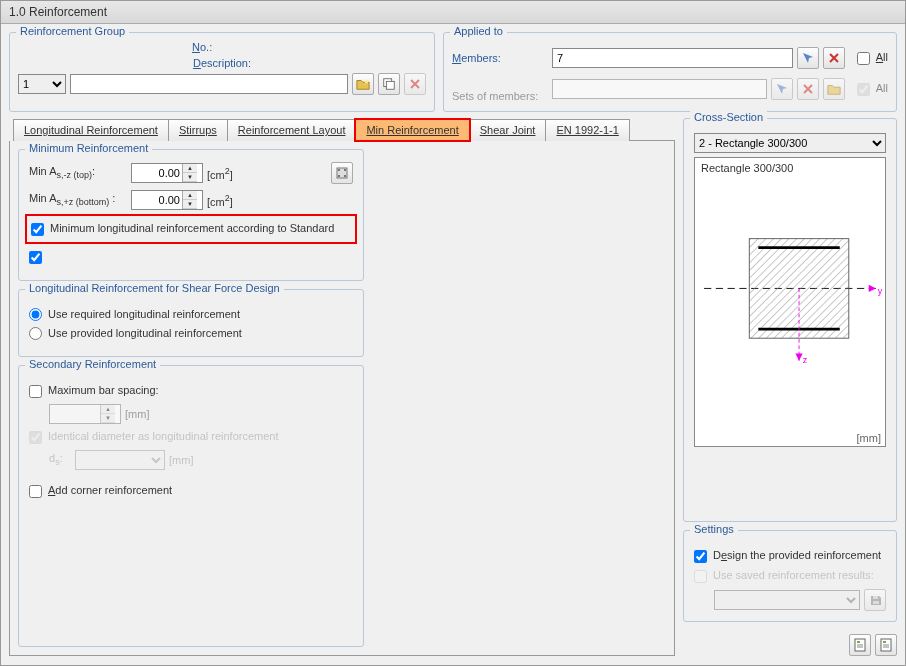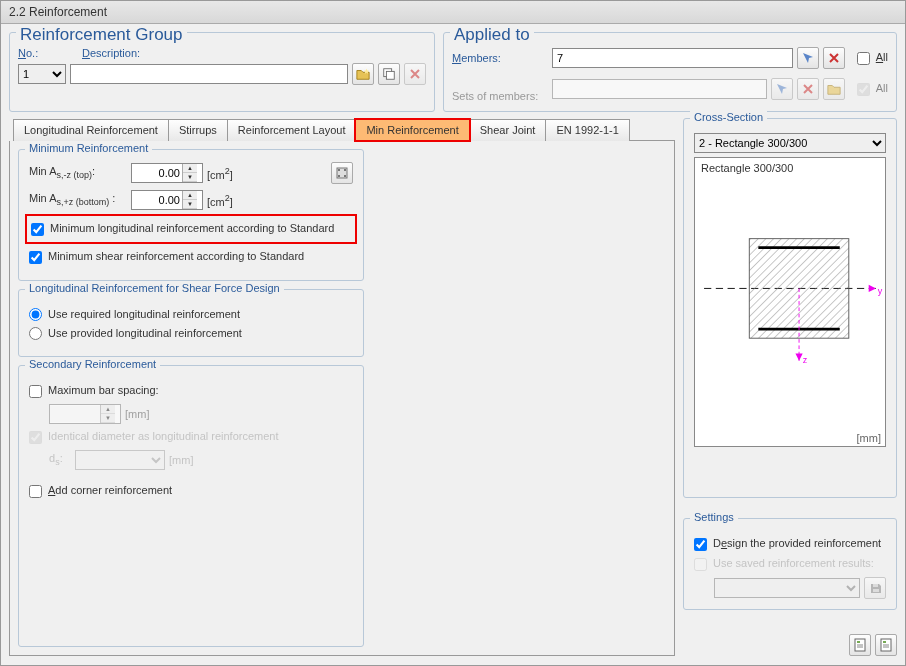--- a/index.html
+++ b/index.html
@@ -13,41 +13,41 @@
     overflow: hidden;
   }
   .window { border: 1px solid #999; width: 906px; height: 666px; background: #f0f0f0; }
   .titlebar { background: linear-gradient(#e8e8e8,#d8d8d8); padding: 4px 8px; border-bottom: 1px solid #aaa; font-size: 12px; }
   .content { padding: 8px; display: flex; flex-direction: column; height: calc(100% - 24px); }
   .toprow { display: flex; gap: 8px; margin-bottom: 6px; }
   .group {
     border: 1px solid #b8c8d8; border-radius: 3px; padding: 8px; background: #f0f0f0;
     position: relative;
   }
-  .group-title { color: #2a5a9a; position: absolute; top: -8px; left: 6px; background: #f0f0f0; padding: 0 4px; font-size: 17px; }
+  .group-title { color: #2a5a9a; position: absolute; top: -8px; left: 6px; background: #f0f0f0; padding: 0 4px; font-size: 11px; }
   .reinf-group { flex: 0 0 426px; height: 80px; }
   .applied-to { flex: 1; height: 80px; }
   .lbl { color: #2a5a9a; }
   .lbl.dis { color: #999; margin-top: 15px; }
   .input-text { border: 1px solid #888; background: #fff; height: 20px; padding: 2px 4px; font-size: 11px; }
   .select { border: 1px solid #888; background: #efefef; height: 20px; font-size: 11px; }
   .btn-icon {
     width: 22px; height: 22px; border: 1px solid #aaa; border-radius: 2px;
     background: linear-gradient(#fdfdfd,#e4e4e4); display: inline-flex;
     align-items: center; justify-content: center; cursor: pointer; font-size: 11px;
   }
   .row { display: flex; align-items: center; gap: 4px; }
   .mainrow { display: flex; gap: 8px; flex: 1; }
   .leftcol { flex: 0 0 666px; display: flex; flex-direction: column; }
-  .rightcol { flex: 1; display: flex; flex-direction: column; gap: 20px; }
+  .rightcol { flex: 1; display: flex; flex-direction: column; gap: 8px; }
   .tabs { display: flex; border-bottom: 1px solid #999; margin-left: 4px; }
   .tab {
     padding: 4px 10px; border: 1px solid #999; border-bottom: none;
     background: linear-gradient(#fefefe,#e8e8e8); margin-right: -1px; cursor: pointer;
-    position: relative; top: 1px;
+    position: relative; top: 1px; text-decoration: underline;
   }
   .tab.active { background: #fdba74; border-bottom: 1px solid #f0f0f0; }
   .hl-red { outline: 2px solid #e00; outline-offset: -1px; z-index: 2; }
   .tab-body { border: 1px solid #999; border-top: none; flex: 1; padding: 8px; background: #f0f0f0; display: flex; gap: 6px; }
   .panel-narrow { width: 346px; display: flex; flex-direction: column; gap: 8px; }
   .fieldset {
     border: 1px solid #b8c8d8; border-radius: 3px; padding: 12px 10px 10px 10px;
     background: #f0f0f0; position: relative;
   }
   .fieldset > .legend {
@@ -72,28 +72,28 @@
   .footer-btns { display: flex; justify-content: flex-end; gap: 4px; margin-top: 4px; }
   .disabled-text { color: #a0a0a0; }
   .dim { opacity: .55; }
   .underline-accesskey { text-decoration: underline; }
   .hl-red-box { border: 2px solid #e00; padding: 6px 4px; margin: 4px -4px; }
 </style>
 </head>
 <body>
 <div class="window">
   <div class="titlebar">
-    <span>2.2 Reinforcement</span>
+    <span>1.0 Reinforcement</span>
   </div>
   <div class="content">
 
     <div class="toprow">
       <div class="group reinf-group">
         <span class="group-title">Reinforcement Group</span>
-        <div class="row" style="margin-top:6px;">
+        <div class="row" style="flex-direction:column;">
           <span class="lbl" style="width:60px;"><span class="underline-accesskey">N</span><span>o.:</span></span>
           <span class="lbl"><span class="underline-accesskey">D</span><span>escription:</span></span>
         </div>
         <div class="row" style="margin-top:4px;">
           <select class="select" style="width:48px;">
             <option>1</option>
           </select>
           <input class="input-text" style="flex: 1 1 0%;" value="">
           <span class="btn-icon">
             <svg width="14" height="14" viewBox="0 0 16 16">
@@ -214,21 +214,20 @@
 
               <div class="hl-red-box">
                 <label class="chk" style="margin:0;">
                   <input type="checkbox" checked="" style="">
                   <span>Minimum longitudinal reinforcement according to Standard</span>
                 </label>
               </div>
 
               <label class="chk">
                 <input type="checkbox" checked="" style="">
-                <span>Minimum shear reinforcement according to Standard</span>
               </label>
             </div>
 
             <div class="fieldset">
               <span class="legend">Longitudinal Reinforcement for Shear Force Design</span>
               <label class="radio">
                 <input type="radio" name="lr" checked="" style="">
                 <span>Use required longitudinal reinforcement</span>
               </label>
               <label class="radio">

